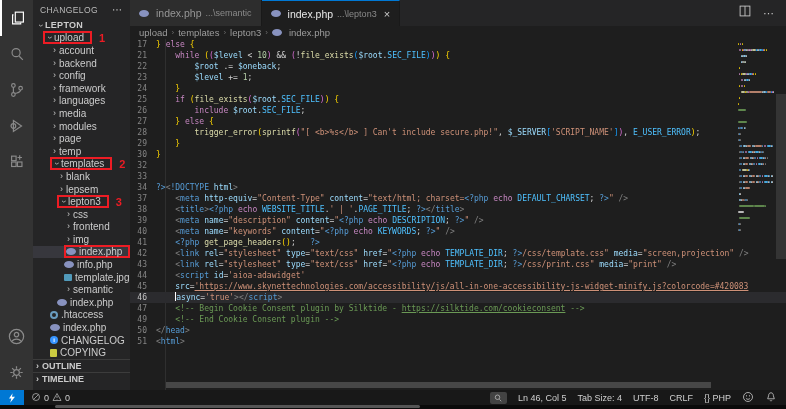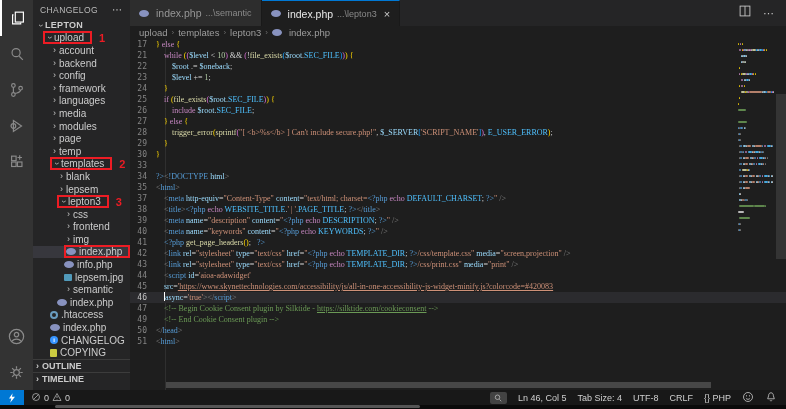--- a/index.html
+++ b/index.html
@@ -46,21 +46,21 @@
   .tab-actions{margin-left:auto;display:flex;align-items:center;gap:11px;padding-right:12px;color:#c5c5c5;}
   .breadcrumb{height:13px;display:flex;align-items:center;gap:4px;font-size:9.5px;color:#9d9d9d;padding-left:9px;flex:none;}
   .bc-sep{color:#6b6b6b;font-size:8px;}
 
   .codewrap{flex:1;position:relative;overflow:hidden;font-family:"DejaVu Sans Mono",monospace;}
   .guide{position:absolute;left:35px;top:0;bottom:0;width:1px;background:#2f2f2f;}
   .code-line{display:flex;height:11px;line-height:11px;font-size:8px;white-space:pre;position:relative;}
   .code-line.current{background:#2b2b2e;}
   .gutter{width:26px;flex:none;text-align:right;padding-right:9px;color:#858585;font-size:8px;}
   .code-line.current .gutter{color:#c6c6c6;}
-  .line-text{flex:none;font-family:Liberation Serif, serif;}
+  .line-text{flex:none;}
   .tk{white-space:pre;}
   .tk.u{text-decoration:underline;}
   .cursor{display:inline-block;width:1px;height:9px;background:#ffffff;vertical-align:-1px;}
 
   .minimap{position:absolute;top:2px;right:11px;width:37px;}
   .mm-row{display:flex;height:6px;align-items:center;}
   .mm-bar{height:2px;border-radius:1px;flex:none;opacity:.85;}
   .vscroll-thumb{position:absolute;right:0;top:55px;width:10px;height:165px;background:rgba(121,121,121,.25);}
   .hscroll-thumb{position:absolute;left:36px;bottom:2px;width:545px;height:6px;background:rgba(121,121,121,.45);}
 
@@ -275,21 +275,21 @@
             <span style="width: 31px; flex: 0 0 auto;"></span>
             <span style="display: inline-flex; align-items: center;">
               <span class="fi fi-php"></span>
               <span class="lbl">info.php</span>
             </span>
           </div>
           <div class="tree-row">
             <span style="width: 31px; flex: 0 0 auto;"></span>
             <span style="display: inline-flex; align-items: center;">
               <span class="fi fi-img"></span>
-              <span class="lbl">lepsem.jpg</span>
+              <span class="lbl">template.jpg</span>
             </span>
           </div>
           <div class="tree-row">
             <span style="width: 31px; flex: 0 0 auto;"></span>
             <span style="display: inline-flex; align-items: center;">
               <span class="chev">›</span>
               <span class="lbl">semantic</span>
             </span>
           </div>
           <div class="tree-row">
@@ -375,23 +375,23 @@
             <div class="code-line"><span class="gutter">21</span><span class="line-text"><span class="tk" style="color: rgb(212, 212, 212);">    </span><span class="tk" style="color: rgb(197, 134, 192);">while</span><span class="tk" style="color: rgb(212, 212, 212);"> </span><span class="tk" style="color: rgb(255, 215, 0);">(</span><span class="tk" style="color: rgb(218, 112, 214);">(</span><span class="tk" style="color: rgb(156, 220, 254);">$level</span><span class="tk" style="color: rgb(212, 212, 212);"> &lt; </span><span class="tk" style="color: rgb(181, 206, 168);">10</span><span class="tk" style="color: rgb(218, 112, 214);">)</span><span class="tk" style="color: rgb(212, 212, 212);"> &amp;&amp; </span><span class="tk" style="color: rgb(218, 112, 214);">(</span><span class="tk" style="color: rgb(212, 212, 212);">!</span><span class="tk" style="color: rgb(220, 220, 170);">file_exists</span><span class="tk" style="color: rgb(23, 159, 255);">(</span><span class="tk" style="color: rgb(156, 220, 254);">$root</span><span class="tk" style="color: rgb(212, 212, 212);">.</span><span class="tk" style="color: rgb(79, 193, 255);">SEC_FILE</span><span class="tk" style="color: rgb(23, 159, 255);">)</span><span class="tk" style="color: rgb(218, 112, 214);">)</span><span class="tk" style="color: rgb(255, 215, 0);">)</span><span class="tk" style="color: rgb(212, 212, 212);"> </span><span class="tk" style="color: rgb(255, 215, 0);">{</span></span></div>
             <div class="code-line"><span class="gutter">22</span><span class="line-text"><span class="tk" style="color: rgb(212, 212, 212);">        </span><span class="tk" style="color: rgb(156, 220, 254);">$root</span><span class="tk" style="color: rgb(212, 212, 212);"> .= </span><span class="tk" style="color: rgb(156, 220, 254);">$oneback</span><span class="tk" style="color: rgb(212, 212, 212);">;</span></span></div>
             <div class="code-line"><span class="gutter">23</span><span class="line-text"><span class="tk" style="color: rgb(212, 212, 212);">        </span><span class="tk" style="color: rgb(156, 220, 254);">$level</span><span class="tk" style="color: rgb(212, 212, 212);"> += </span><span class="tk" style="color: rgb(181, 206, 168);">1</span><span class="tk" style="color: rgb(212, 212, 212);">;</span></span></div>
             <div class="code-line"><span class="gutter">24</span><span class="line-text"><span class="tk" style="color: rgb(212, 212, 212);">    </span><span class="tk" style="color: rgb(255, 215, 0);">}</span></span></div>
             <div class="code-line"><span class="gutter">25</span><span class="line-text"><span class="tk" style="color: rgb(212, 212, 212);">    </span><span class="tk" style="color: rgb(197, 134, 192);">if</span><span class="tk" style="color: rgb(212, 212, 212);"> </span><span class="tk" style="color: rgb(255, 215, 0);">(</span><span class="tk" style="color: rgb(220, 220, 170);">file_exists</span><span class="tk" style="color: rgb(218, 112, 214);">(</span><span class="tk" style="color: rgb(156, 220, 254);">$root</span><span class="tk" style="color: rgb(212, 212, 212);">.</span><span class="tk" style="color: rgb(79, 193, 255);">SEC_FILE</span><span class="tk" style="color: rgb(218, 112, 214);">)</span><span class="tk" style="color: rgb(255, 215, 0);">)</span><span class="tk" style="color: rgb(212, 212, 212);"> </span><span class="tk" style="color: rgb(255, 215, 0);">{</span></span></div>
             <div class="code-line"><span class="gutter">26</span><span class="line-text"><span class="tk" style="color: rgb(212, 212, 212);">        </span><span class="tk" style="color: rgb(197, 134, 192);">include</span><span class="tk" style="color: rgb(212, 212, 212);"> </span><span class="tk" style="color: rgb(156, 220, 254);">$root</span><span class="tk" style="color: rgb(212, 212, 212);">.</span><span class="tk" style="color: rgb(79, 193, 255);">SEC_FILE</span><span class="tk" style="color: rgb(212, 212, 212);">;</span></span></div>
             <div class="code-line"><span class="gutter">27</span><span class="line-text"><span class="tk" style="color: rgb(212, 212, 212);">    </span><span class="tk" style="color: rgb(255, 215, 0);">}</span><span class="tk" style="color: rgb(212, 212, 212);"> </span><span class="tk" style="color: rgb(197, 134, 192);">else</span><span class="tk" style="color: rgb(212, 212, 212);"> </span><span class="tk" style="color: rgb(255, 215, 0);">{</span></span></div>
             <div class="code-line"><span class="gutter">28</span><span class="line-text"><span class="tk" style="color: rgb(212, 212, 212);">        </span><span class="tk" style="color: rgb(220, 220, 170);">trigger_error</span><span class="tk" style="color: rgb(255, 215, 0);">(</span><span class="tk" style="color: rgb(220, 220, 170);">sprintf</span><span class="tk" style="color: rgb(218, 112, 214);">(</span><span class="tk" style="color: rgb(206, 145, 120);">"[ &lt;b&gt;%s&lt;/b&gt; ] Can't include secure.php!"</span><span class="tk" style="color: rgb(212, 212, 212);">, </span><span class="tk" style="color: rgb(156, 220, 254);">$_SERVER</span><span class="tk" style="color: rgb(23, 159, 255);">[</span><span class="tk" style="color: rgb(206, 145, 120);">'SCRIPT_NAME'</span><span class="tk" style="color: rgb(23, 159, 255);">]</span><span class="tk" style="color: rgb(218, 112, 214);">)</span><span class="tk" style="color: rgb(212, 212, 212);">, </span><span class="tk" style="color: rgb(79, 193, 255);">E_USER_ERROR</span><span class="tk" style="color: rgb(255, 215, 0);">)</span><span class="tk" style="color: rgb(212, 212, 212);">;</span></span></div>
             <div class="code-line"><span class="gutter">29</span><span class="line-text"><span class="tk" style="color: rgb(212, 212, 212);">    </span><span class="tk" style="color: rgb(255, 215, 0);">}</span></span></div>
             <div class="code-line"><span class="gutter">30</span><span class="line-text"><span class="tk" style="color: rgb(255, 215, 0);">}</span></span></div>
+            <div class="code-line"><span class="gutter">32</span><span class="line-text"></span></div>
             <div class="code-line"><span class="gutter">33</span></div>
             <div class="code-line"><span class="gutter">34</span><span class="line-text"><span class="tk" style="color: rgb(86, 156, 214);">?&gt;</span><span class="tk" style="color: rgb(128, 128, 128);">&lt;</span><span class="tk" style="color: rgb(86, 156, 214);">!DOCTYPE</span><span class="tk" style="color: rgb(212, 212, 212);"> </span><span class="tk" style="color: rgb(156, 220, 254);">html</span><span class="tk" style="color: rgb(128, 128, 128);">&gt;</span></span></div>
-            <div class="code-line"><span class="gutter">35</span><span class="line-text"><span class="tk" style="color: rgb(128, 128, 128);">&lt;</span><span class="tk" style="color: rgb(86, 156, 214);">html</span><span class="tk" style="color: rgb(128, 128, 128);">&gt;</span></span></div>
             <div class="code-line"><span class="gutter">37</span><span class="line-text"><span class="tk" style="color: rgb(212, 212, 212);">    </span><span class="tk" style="color: rgb(128, 128, 128);">&lt;</span><span class="tk" style="color: rgb(86, 156, 214);">meta</span><span class="tk" style="color: rgb(212, 212, 212);"> </span><span class="tk" style="color: rgb(156, 220, 254);">http-equiv</span><span class="tk" style="color: rgb(212, 212, 212);">=</span><span class="tk" style="color: rgb(206, 145, 120);">"Content-Type"</span><span class="tk" style="color: rgb(212, 212, 212);"> </span><span class="tk" style="color: rgb(156, 220, 254);">content</span><span class="tk" style="color: rgb(212, 212, 212);">=</span><span class="tk" style="color: rgb(206, 145, 120);">"text/html; charset=</span><span class="tk" style="color: rgb(86, 156, 214);">&lt;?php</span><span class="tk" style="color: rgb(212, 212, 212);"> </span><span class="tk" style="color: rgb(197, 134, 192);">echo</span><span class="tk" style="color: rgb(212, 212, 212);"> </span><span class="tk" style="color: rgb(79, 193, 255);">DEFAULT_CHARSET</span><span class="tk" style="color: rgb(212, 212, 212);">; </span><span class="tk" style="color: rgb(86, 156, 214);">?&gt;</span><span class="tk" style="color: rgb(206, 145, 120);">"</span><span class="tk" style="color: rgb(212, 212, 212);"> </span><span class="tk" style="color: rgb(128, 128, 128);">/&gt;</span></span></div>
             <div class="code-line"><span class="gutter">38</span><span class="line-text"><span class="tk" style="color: rgb(212, 212, 212);">    </span><span class="tk" style="color: rgb(128, 128, 128);">&lt;</span><span class="tk" style="color: rgb(86, 156, 214);">title</span><span class="tk" style="color: rgb(128, 128, 128);">&gt;</span><span class="tk" style="color: rgb(86, 156, 214);">&lt;?php</span><span class="tk" style="color: rgb(212, 212, 212);"> </span><span class="tk" style="color: rgb(197, 134, 192);">echo</span><span class="tk" style="color: rgb(212, 212, 212);"> </span><span class="tk" style="color: rgb(79, 193, 255);">WEBSITE_TITLE</span><span class="tk" style="color: rgb(212, 212, 212);">.</span><span class="tk" style="color: rgb(206, 145, 120);">' | '</span><span class="tk" style="color: rgb(212, 212, 212);">.</span><span class="tk" style="color: rgb(79, 193, 255);">PAGE_TITLE</span><span class="tk" style="color: rgb(212, 212, 212);">; </span><span class="tk" style="color: rgb(86, 156, 214);">?&gt;</span><span class="tk" style="color: rgb(128, 128, 128);">&lt;/</span><span class="tk" style="color: rgb(86, 156, 214);">title</span><span class="tk" style="color: rgb(128, 128, 128);">&gt;</span></span></div>
             <div class="code-line"><span class="gutter">39</span><span class="line-text"><span class="tk" style="color: rgb(212, 212, 212);">    </span><span class="tk" style="color: rgb(128, 128, 128);">&lt;</span><span class="tk" style="color: rgb(86, 156, 214);">meta</span><span class="tk" style="color: rgb(212, 212, 212);"> </span><span class="tk" style="color: rgb(156, 220, 254);">name</span><span class="tk" style="color: rgb(212, 212, 212);">=</span><span class="tk" style="color: rgb(206, 145, 120);">"description"</span><span class="tk" style="color: rgb(212, 212, 212);"> </span><span class="tk" style="color: rgb(156, 220, 254);">content</span><span class="tk" style="color: rgb(212, 212, 212);">=</span><span class="tk" style="color: rgb(206, 145, 120);">"</span><span class="tk" style="color: rgb(86, 156, 214);">&lt;?php</span><span class="tk" style="color: rgb(212, 212, 212);"> </span><span class="tk" style="color: rgb(197, 134, 192);">echo</span><span class="tk" style="color: rgb(212, 212, 212);"> </span><span class="tk" style="color: rgb(79, 193, 255);">DESCRIPTION</span><span class="tk" style="color: rgb(212, 212, 212);">; </span><span class="tk" style="color: rgb(86, 156, 214);">?&gt;</span><span class="tk" style="color: rgb(206, 145, 120);">"</span><span class="tk" style="color: rgb(212, 212, 212);"> </span><span class="tk" style="color: rgb(128, 128, 128);">/&gt;</span></span></div>
             <div class="code-line"><span class="gutter">40</span><span class="line-text"><span class="tk" style="color: rgb(212, 212, 212);">    </span><span class="tk" style="color: rgb(128, 128, 128);">&lt;</span><span class="tk" style="color: rgb(86, 156, 214);">meta</span><span class="tk" style="color: rgb(212, 212, 212);"> </span><span class="tk" style="color: rgb(156, 220, 254);">name</span><span class="tk" style="color: rgb(212, 212, 212);">=</span><span class="tk" style="color: rgb(206, 145, 120);">"keywords"</span><span class="tk" style="color: rgb(212, 212, 212);"> </span><span class="tk" style="color: rgb(156, 220, 254);">content</span><span class="tk" style="color: rgb(212, 212, 212);">=</span><span class="tk" style="color: rgb(206, 145, 120);">"</span><span class="tk" style="color: rgb(86, 156, 214);">&lt;?php</span><span class="tk" style="color: rgb(212, 212, 212);"> </span><span class="tk" style="color: rgb(197, 134, 192);">echo</span><span class="tk" style="color: rgb(212, 212, 212);"> </span><span class="tk" style="color: rgb(79, 193, 255);">KEYWORDS</span><span class="tk" style="color: rgb(212, 212, 212);">; </span><span class="tk" style="color: rgb(86, 156, 214);">?&gt;</span><span class="tk" style="color: rgb(206, 145, 120);">"</span><span class="tk" style="color: rgb(212, 212, 212);"> </span><span class="tk" style="color: rgb(128, 128, 128);">/&gt;</span></span></div>
             <div class="code-line"><span class="gutter">41</span><span class="line-text"><span class="tk" style="color: rgb(212, 212, 212);">    </span><span class="tk" style="color: rgb(86, 156, 214);">&lt;?php</span><span class="tk" style="color: rgb(212, 212, 212);"> </span><span class="tk" style="color: rgb(220, 220, 170);">get_page_headers</span><span class="tk" style="color: rgb(255, 215, 0);">()</span><span class="tk" style="color: rgb(212, 212, 212);">;   </span><span class="tk" style="color: rgb(86, 156, 214);">?&gt;</span></span></div>
             <div class="code-line"><span class="gutter">42</span><span class="line-text"><span class="tk" style="color: rgb(212, 212, 212);">    </span><span class="tk" style="color: rgb(128, 128, 128);">&lt;</span><span class="tk" style="color: rgb(86, 156, 214);">link</span><span class="tk" style="color: rgb(212, 212, 212);"> </span><span class="tk" style="color: rgb(156, 220, 254);">rel</span><span class="tk" style="color: rgb(212, 212, 212);">=</span><span class="tk" style="color: rgb(206, 145, 120);">"stylesheet"</span><span class="tk" style="color: rgb(212, 212, 212);"> </span><span class="tk" style="color: rgb(156, 220, 254);">type</span><span class="tk" style="color: rgb(212, 212, 212);">=</span><span class="tk" style="color: rgb(206, 145, 120);">"text/css"</span><span class="tk" style="color: rgb(212, 212, 212);"> </span><span class="tk" style="color: rgb(156, 220, 254);">href</span><span class="tk" style="color: rgb(212, 212, 212);">=</span><span class="tk" style="color: rgb(206, 145, 120);">"</span><span class="tk" style="color: rgb(86, 156, 214);">&lt;?php</span><span class="tk" style="color: rgb(212, 212, 212);"> </span><span class="tk" style="color: rgb(197, 134, 192);">echo</span><span class="tk" style="color: rgb(212, 212, 212);"> </span><span class="tk" style="color: rgb(79, 193, 255);">TEMPLATE_DIR</span><span class="tk" style="color: rgb(212, 212, 212);">; </span><span class="tk" style="color: rgb(86, 156, 214);">?&gt;</span><span class="tk" style="color: rgb(206, 145, 120);">/css/template.css"</span><span class="tk" style="color: rgb(212, 212, 212);"> </span><span class="tk" style="color: rgb(156, 220, 254);">media</span><span class="tk" style="color: rgb(212, 212, 212);">=</span><span class="tk" style="color: rgb(206, 145, 120);">"screen,projection"</span><span class="tk" style="color: rgb(212, 212, 212);"> </span><span class="tk" style="color: rgb(128, 128, 128);">/&gt;</span></span></div>
             <div class="code-line"><span class="gutter">43</span><span class="line-text"><span class="tk" style="color: rgb(212, 212, 212);">    </span><span class="tk" style="color: rgb(128, 128, 128);">&lt;</span><span class="tk" style="color: rgb(86, 156, 214);">link</span><span class="tk" style="color: rgb(212, 212, 212);"> </span><span class="tk" style="color: rgb(156, 220, 254);">rel</span><span class="tk" style="color: rgb(212, 212, 212);">=</span><span class="tk" style="color: rgb(206, 145, 120);">"stylesheet"</span><span class="tk" style="color: rgb(212, 212, 212);"> </span><span class="tk" style="color: rgb(156, 220, 254);">type</span><span class="tk" style="color: rgb(212, 212, 212);">=</span><span class="tk" style="color: rgb(206, 145, 120);">"text/css"</span><span class="tk" style="color: rgb(212, 212, 212);"> </span><span class="tk" style="color: rgb(156, 220, 254);">href</span><span class="tk" style="color: rgb(212, 212, 212);">=</span><span class="tk" style="color: rgb(206, 145, 120);">"</span><span class="tk" style="color: rgb(86, 156, 214);">&lt;?php</span><span class="tk" style="color: rgb(212, 212, 212);"> </span><span class="tk" style="color: rgb(197, 134, 192);">echo</span><span class="tk" style="color: rgb(212, 212, 212);"> </span><span class="tk" style="color: rgb(79, 193, 255);">TEMPLATE_DIR</span><span class="tk" style="color: rgb(212, 212, 212);">; </span><span class="tk" style="color: rgb(86, 156, 214);">?&gt;</span><span class="tk" style="color: rgb(206, 145, 120);">/css/print.css"</span><span class="tk" style="color: rgb(212, 212, 212);"> </span><span class="tk" style="color: rgb(156, 220, 254);">media</span><span class="tk" style="color: rgb(212, 212, 212);">=</span><span class="tk" style="color: rgb(206, 145, 120);">"print"</span><span class="tk" style="color: rgb(212, 212, 212);"> </span><span class="tk" style="color: rgb(128, 128, 128);">/&gt;</span></span></div>
             <div class="code-line"><span class="gutter">44</span><span class="line-text"><span class="tk" style="color: rgb(212, 212, 212);">    </span><span class="tk" style="color: rgb(128, 128, 128);">&lt;</span><span class="tk" style="color: rgb(86, 156, 214);">script</span><span class="tk" style="color: rgb(212, 212, 212);"> </span><span class="tk" style="color: rgb(156, 220, 254);">id</span><span class="tk" style="color: rgb(212, 212, 212);">=</span><span class="tk" style="color: rgb(206, 145, 120);">'aioa-adawidget'</span></span></div>
             <div class="code-line"><span class="gutter">45</span><span class="line-text"><span class="tk" style="color: rgb(212, 212, 212);">    </span><span class="tk" style="color: rgb(156, 220, 254);">src</span><span class="tk" style="color: rgb(212, 212, 212);">=</span><span class="tk u" style="color: rgb(206, 145, 120);">'https://www.skynettechnologies.com/accessibility/js/all-in-one-accessibility-js-widget-minify.js?colorcode=#420083</span></span></div>
             <div class="code-line current"><span class="gutter">46</span><span class="line-text"><span class="tk" style="color: rgb(212, 212, 212);">    </span><span class="cursor"></span><span class="tk" style="color: rgb(156, 220, 254);">async</span><span class="tk" style="color: rgb(212, 212, 212);">=</span><span class="tk" style="color: rgb(206, 145, 120);">'true'</span><span class="tk" style="color: rgb(128, 128, 128);">&gt;&lt;/</span><span class="tk" style="color: rgb(86, 156, 214);">script</span><span class="tk" style="color: rgb(128, 128, 128);">&gt;</span></span></div>

